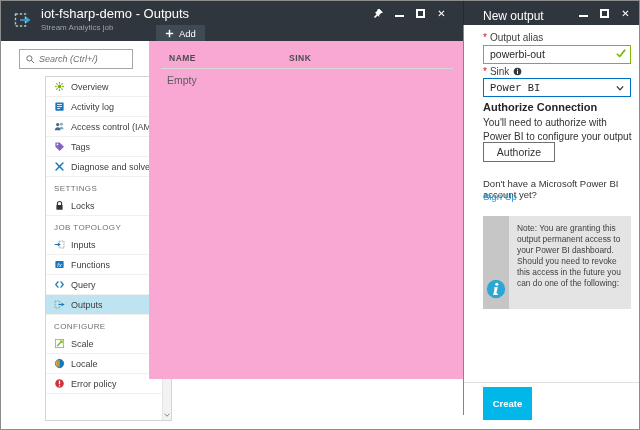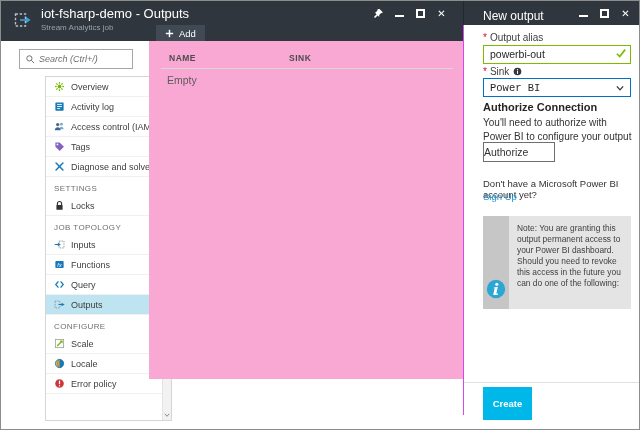--- a/index.html
+++ b/index.html
@@ -93,21 +93,21 @@
             align-items:center; justify-content:space-between; padding:0 5px 0 6px; cursor:pointer; }
   .select .sel-val { font-size:10.5px; color:#262626;font-family:Liberation Mono, monospace; }
   .select .chev { width:10px; height:10px; }
   .select .chev svg { width:10px; height:10px; display:block; }
 
   .auth-heading { position:absolute; left:19px; top:76px; font-size:11px; font-weight:bold; color:#262626; }
   .auth-desc { position:absolute; left:19px; top:91px; width:152px; font-size:10px;
                color:#333; line-height:13.5px; }
   .authorize-btn { position:absolute; left:19px; top:117px; width:72px; height:20px;
                    background:#fff; border:1px solid #6f6f6f; font-size:10.5px; color:#333;
-                   text-align:left; line-height:18px; cursor:pointer; }
+                   text-align:center; line-height:18px; cursor:pointer; }
   .signup-q { position:absolute; left:19px; top:153px; width:156px; font-size:9.5px; color:#333; }
   .signup-link { position:absolute; left:19px; top:166px; font-size:9.5px;
                  color:var(--link-blue,#1b93d1); cursor:pointer; }
 
   .note-box { position:absolute; left:19px; top:191px; width:148px; min-height:93px;
               background:var(--note-bg,#e4e4e4); display:flex; }
   .note-strip { width:26px; flex:none; background:var(--note-strip,#c6c6c6); position:relative; }
   .note-strip .note-i { position:absolute; left:3px; bottom:10px; width:20px; height:20px; }
   .note-strip .note-i svg { width:20px; height:20px; display:block; }
   .note-text-area { padding:7px 6px 7px 8px; }

